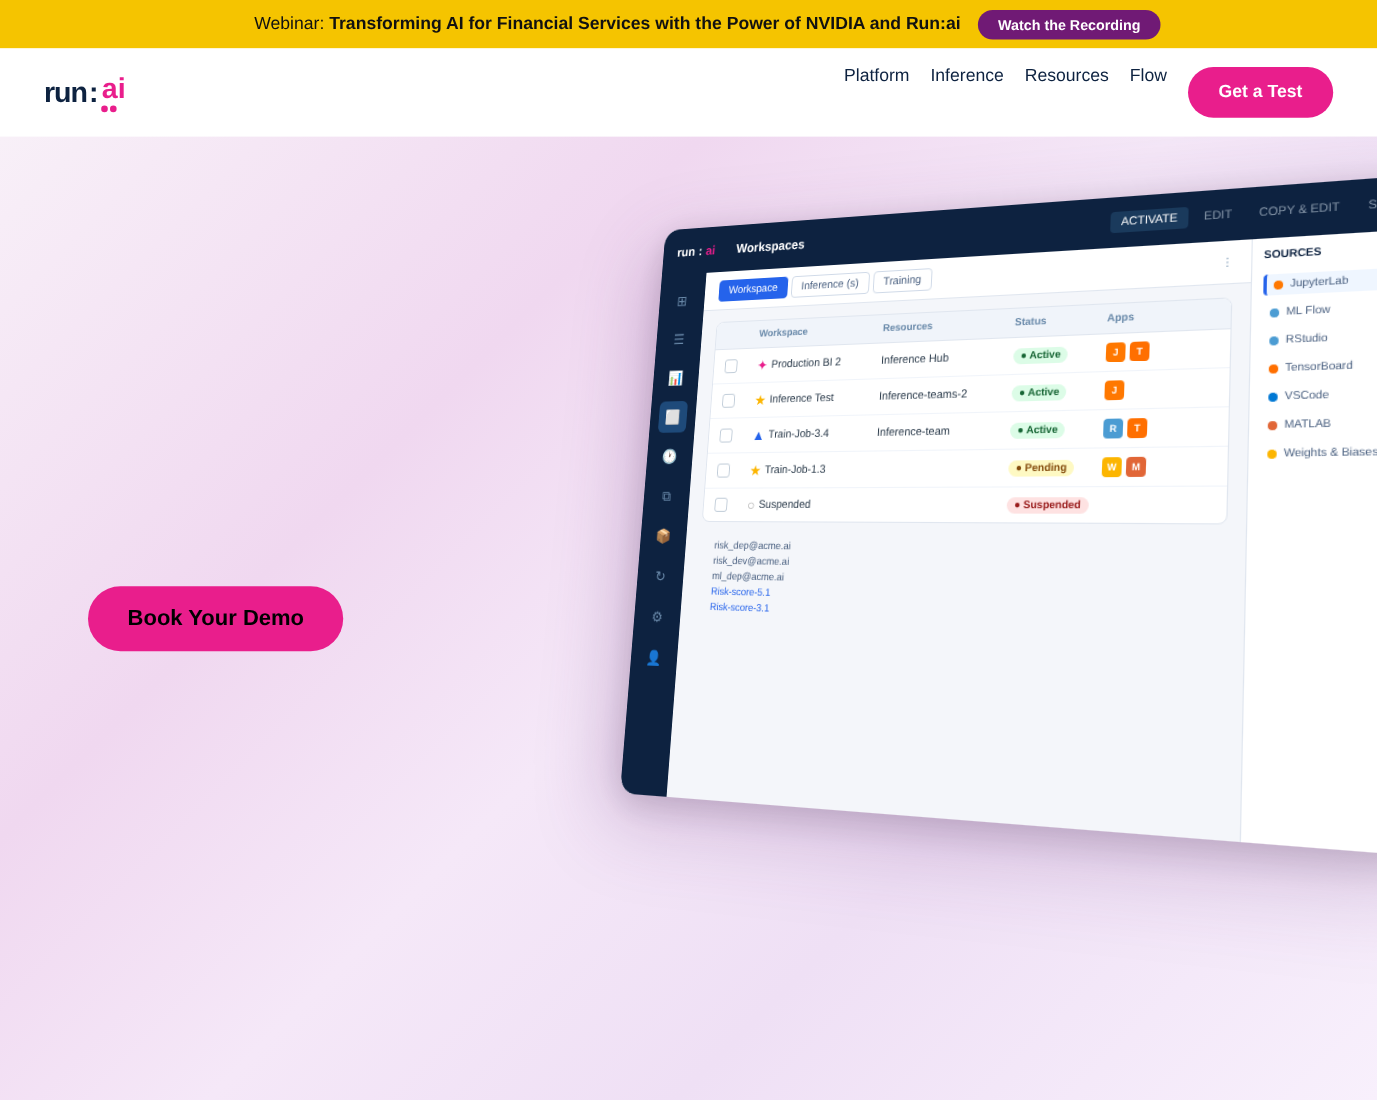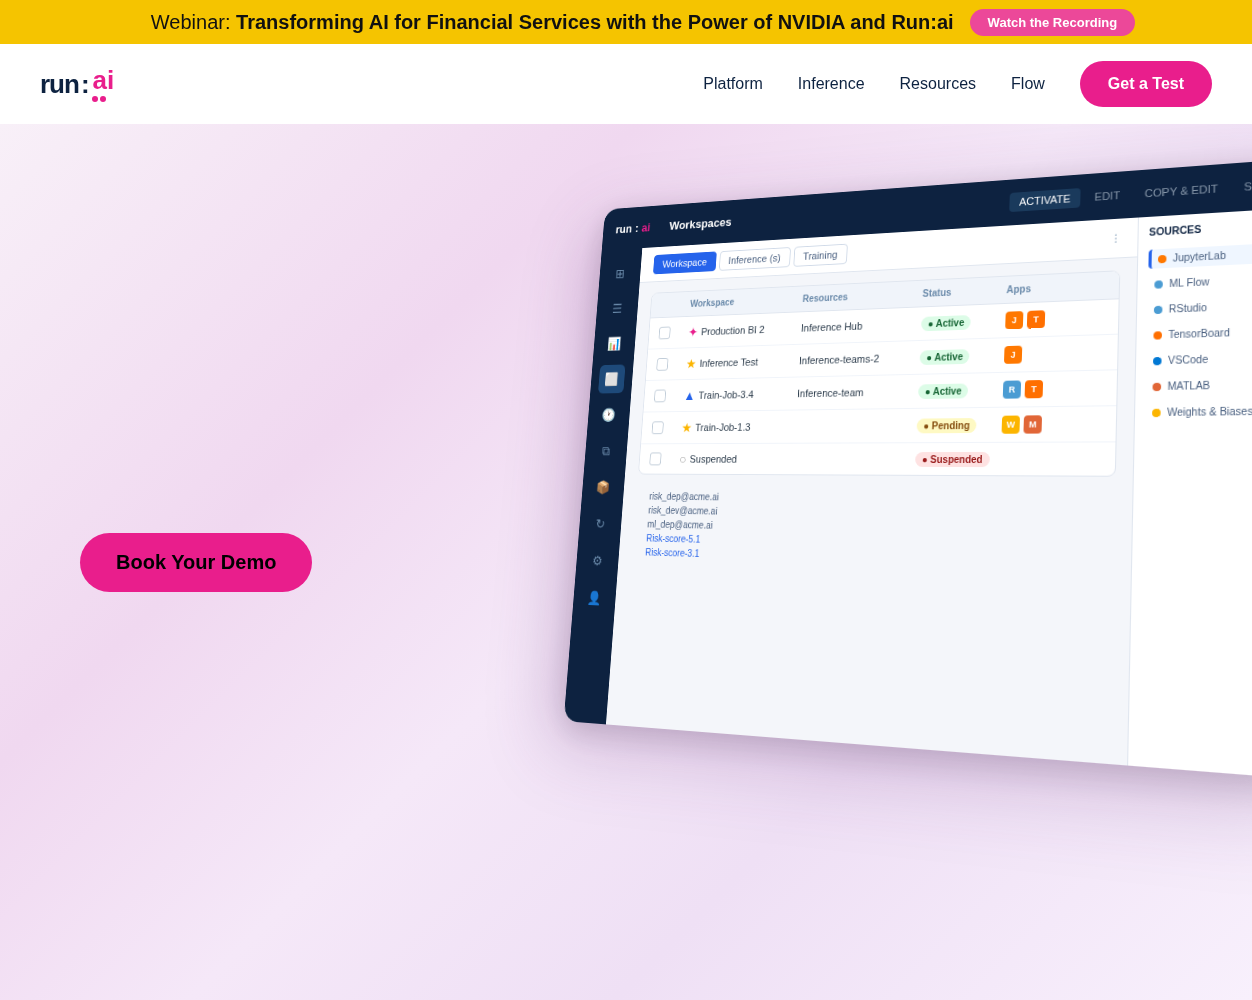--- a/index.html
+++ b/index.html
@@ -9,29 +9,29 @@
     .banner {
       background: #f5c400;
       display: flex;
       align-items: center;
       justify-content: center;
       gap: 16px;
       padding: 10px 20px;
       height: 44px;
     }
     .banner-text {
-      font-size: 20px;
+      font-size: 16px;
       color: #111;
       margin-left: 34px;
     }
     .banner-text strong {
       font-weight: 700;
     }
     .banner-btn {
-      background: #ec4899;
+      background: #701a75;
       color: #fff;
       border: none;
       border-radius: 20px;
       padding: 6px 18px;
       font-size: 13px;
       font-weight: 600;
       cursor: pointer;
       white-space: nowrap;
     }
 
@@ -70,22 +70,21 @@
     }
     .logo-dot {
       width: 6px;
       height: 6px;
       background: #e91e8c;
       border-radius: 50%;
       margin-top: 2px;
     }
     .nav-links {
       display: flex;
-      align-items: center;
-      gap: 35px;
+      gap: 19px;
     }
     .nav-link {
       font-size: 16px;
       color: #0d2240;
       text-decoration: none;
       font-weight: 500;
       cursor: pointer;
     }
     .nav-cta {
       background: #e91e8c;

